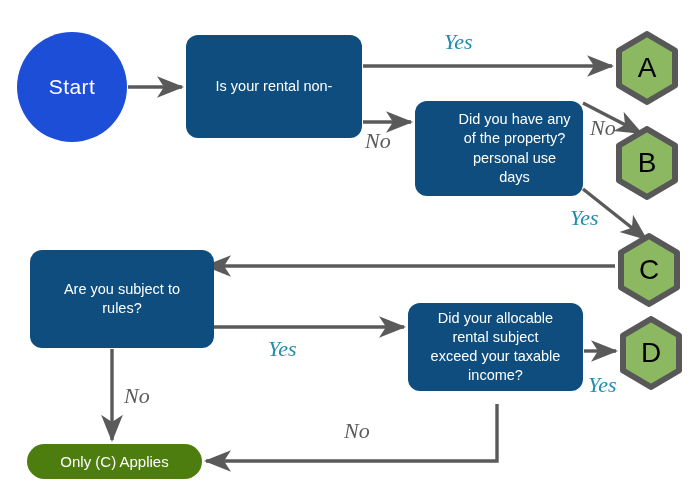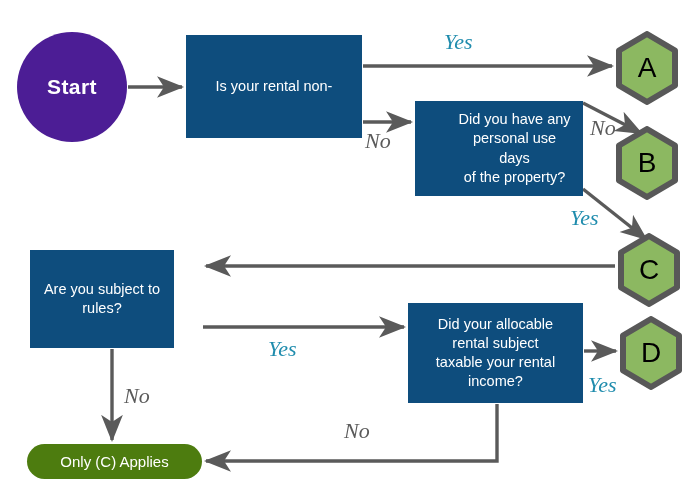--- a/index.html
+++ b/index.html
@@ -4,47 +4,46 @@
 <style>
   html,body{margin:0;padding:0;}
   body{
     width:700px;height:500px;
     background:#ffffff;
     font-family:"Liberation Sans", sans-serif;
     overflow:hidden;
     position:relative;
   }
   #canvas{position:absolute;left:0;top:0;width:700px;height:500px;}
-  .node{position:absolute;box-sizing:border-box;display:flex;align-items:center;justify-content:center;text-align:center;}
+  .node{position:absolute;box-sizing:border-box;display:flex;align-items:center;justify-content:center;text-align:center;border-radius:12px;}
 
   
   .start-circle{
     left:17px;top:32px;width:110px;height:110px;
     border-radius:50%;
-    background:#4c1d95;
+    background:#1d4ed8;
     color:#ffffff;
     font-size:21px;
     letter-spacing:.4px;
-    font-weight:bold;
   }
 
   
   .proc{
     background:#0E4D7D;
     color:#ffffff;
     font-size:14.5px;
     line-height:1.32;
     padding:6px 10px;
   }
   .proc span{display:block;}
 
   #box-nontaxable{left:186px;top:35px;width:176px;height:103px;}
   #box-personal-use{left:415px;top:101px;width:168px;height:95px;padding-left:41px;}
-  #box-vacation-rules{left:30px;top:250px;width:144px;height:98px;}
-  #box-expenses-exceed{left:408px;top:303px;width:175px;height:100px;}
+  #box-vacation-rules{left:30px;top:250px;width:184px;height:98px;}
+  #box-expenses-exceed{left:408px;top:303px;width:175px;height:88px;}
 
   
   .pill{
     left:27px;top:444px;width:175px;height:35px;
     background:#4d7c0f;
     color:#ffffff;
     border-radius:18px;
     font-size:15px;
   }
 
@@ -122,37 +121,37 @@
 
 <div class="node proc" id="box-nontaxable">
   <div>
     <span>Is your rental non-</span>
   </div>
 </div>
 
 <div class="node proc" id="box-personal-use">
   <div>
     <span>Did you have any</span>
+    <span>of the property?</span>
     <span>personal use days</span>
-    <span>of the property?</span>
   </div>
 </div>
 
 <div class="node proc" id="box-vacation-rules">
   <div>
     <span>Are you subject to</span>
     <span>rules?</span>
   </div>
 </div>
 
 <div class="node proc" id="box-expenses-exceed">
   <div>
     <span>Did your allocable</span>
     <span>rental subject</span>
-    <span>taxable your rental</span>
+    <span>exceed your taxable</span>
     <span>income?</span>
   </div>
 </div>
 
 <div class="node pill" id="terminator-only-c">
   <span>Only (C) Applies</span>
 </div>
 
 <div class="hexwrap" id="hex-a">
   <svg width="64" height="74" viewBox="0 0 64 74" xmlns="http://www.w3.org/2000/svg">

